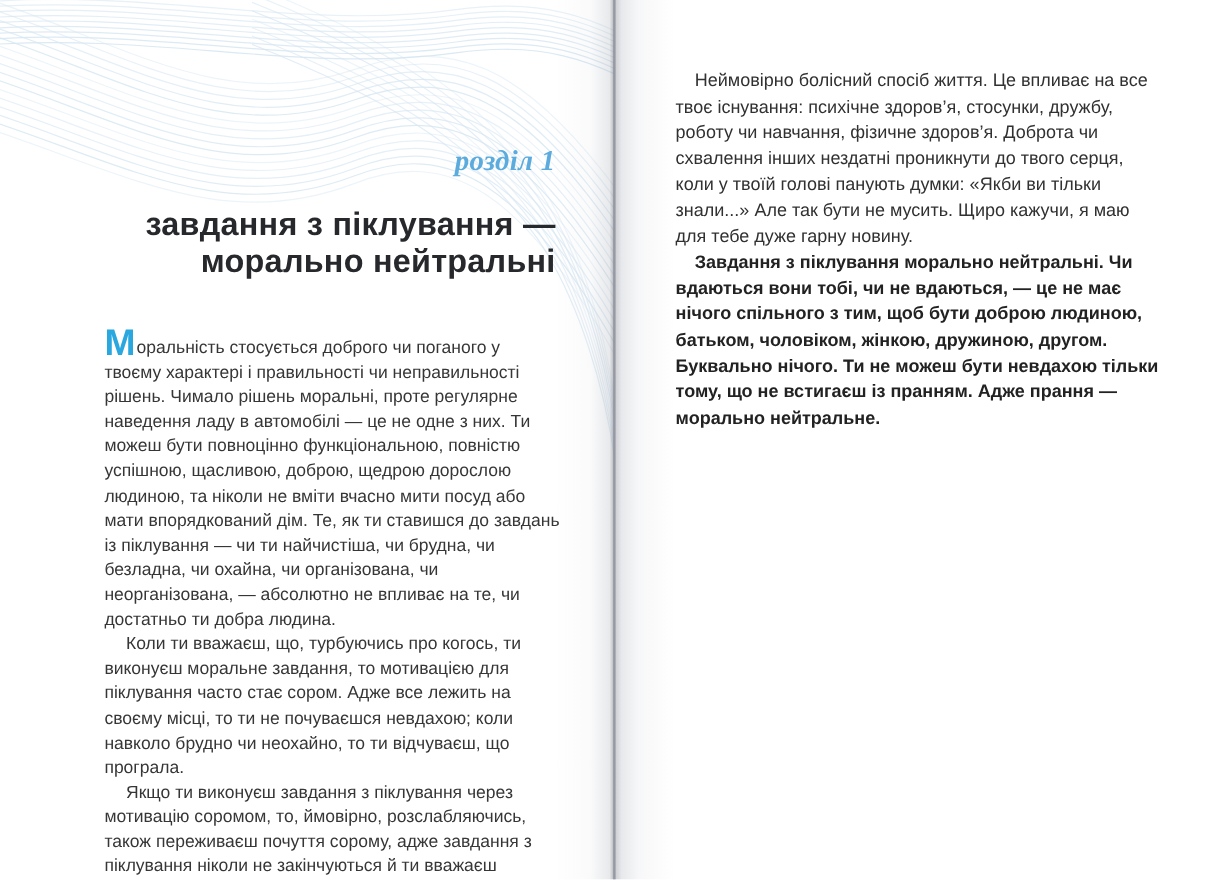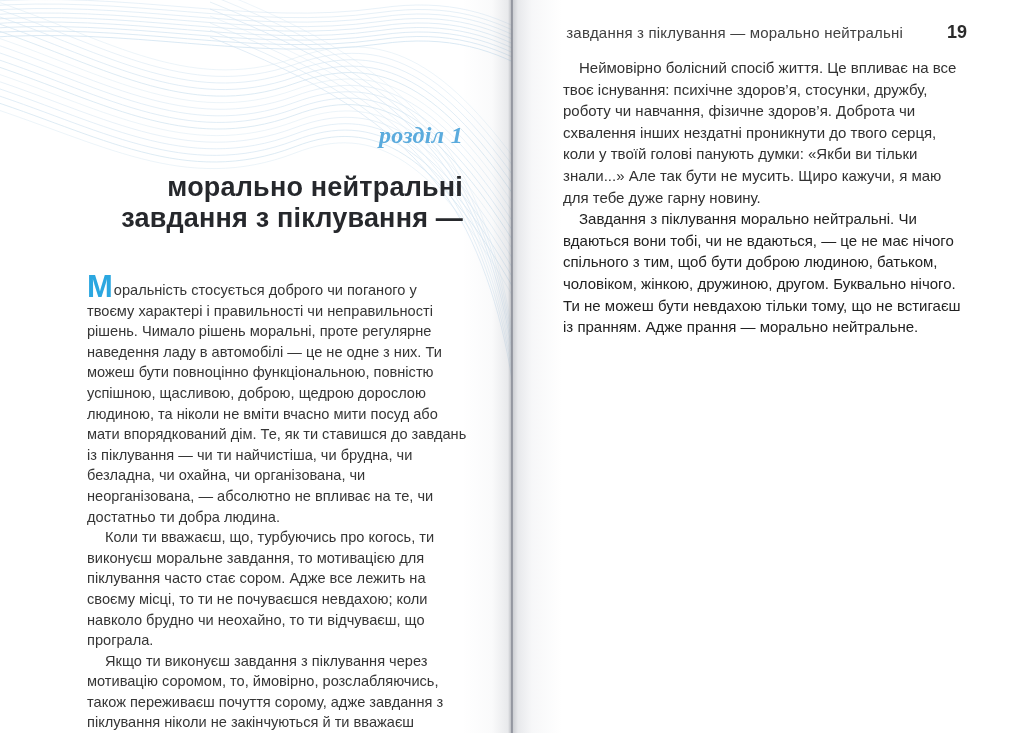--- a/index.html
+++ b/index.html
@@ -121,21 +121,21 @@
   }
   .right-body {
     position: absolute;
     left: 51px; top: 57px;
     width: 406px;
     font-size: 15px;
     line-height: 21.6px;
     color: #313131;
   }
   .right-body p { margin: 0; text-indent: 16px; }
-  .right-body p.bold { font-weight: 400; color: #222; }
+  .right-body p.bold { font-weight: 700; color: #222; }
 </style>
 </head>
 <body>
 
 <div class="spread">
 
   <div class="page-left">
 
     <svg class="waves" viewBox="0 0 512 440">
         <path d="M -20 2 C 130 -10, 250 26, 380 8 C 450 -2, 495 14, 540 40" fill="none" stroke="#d5e6f2" stroke-width="1" opacity="0.55"></path>
@@ -169,40 +169,36 @@
         <path d="M 210 9 C 310 49, 392 91, 448 171 C 482 221, 505 296, 514 366" fill="none" stroke="#d5e6f2" stroke-width="1" opacity="0.7000000000000001"></path>
         <path d="M 210 16 C 310 56, 392 98, 448 178 C 482 228, 505 303, 514 373" fill="none" stroke="#d5e6f2" stroke-width="1" opacity="0.4"></path>
         <path d="M 210 23 C 310 63, 392 105, 448 185 C 482 235, 505 310, 514 380" fill="none" stroke="#d5e6f2" stroke-width="1" opacity="0.5"></path>
         <path d="M 210 30 C 310 70, 392 112, 448 192 C 482 242, 505 317, 514 387" fill="none" stroke="#d5e6f2" stroke-width="1" opacity="0.6000000000000001"></path>
         <path d="M 210 37 C 310 77, 392 119, 448 199 C 482 249, 505 324, 514 394" fill="none" stroke="#d5e6f2" stroke-width="1" opacity="0.7000000000000001"></path>
       </svg>
 
     <div class="chapter-label">розділ 1</div>
 
     <div class="chapter-title">
+      <div>завдання з піклування —</div>
       <div>морально нейтральні</div>
-      <div>завдання з піклування —</div>
     </div>
 
     <div class="left-body">
       <p><span class="dropcap">М</span><span>оральність стосується доброго чи поганого у твоєму характері і правильності чи неправильності рішень. Чимало рішень моральні, проте регулярне наведення ладу в автомобілі — це не одне з них. Ти можеш бути повноцінно функціональною, повністю успішною, щасливою, доброю, щедрою дорослою людиною, та ніколи не вміти вчасно мити посуд або мати впорядкований дім. Те, як ти ставишся до завдань із піклування — чи ти найчистіша, чи брудна, чи безладна, чи охайна, чи організована, чи неорганізована, — абсолютно не впливає на те, чи достатньо ти добра людина.</span></p>
       <p class="indented">Коли ти вважаєш, що, турбуючись про когось, ти виконуєш моральне завдання, то мотивацією для піклування часто стає сором. Адже все лежить на своєму місці, то ти не почуваєшся невдахою; коли навколо брудно чи неохайно, то ти відчуваєш, що програла.</p>
       <p class="indented">Якщо ти виконуєш завдання з піклування через мотивацію соромом, то, ймовірно, розслабляючись, також переживаєш почуття сорому, адже завдання з піклування ніколи не закінчуються й ти вважаєш відпочинок винагородою для славних хлопчиків і дівчат. Отже, якщо ти зрештою справді дозволяєш собі сісти й відпочити, то думаєш: «Я не заслуговую на відпочинок. Маю ще так багато справ».</p>
     </div>
   </div>
 
   <div class="spine"></div>
   <div class="spine-line"></div>
 
   <div class="page-right">
 
-    <div class="running-head">
-      <span class="head-text">завдання з піклування — морально нейтральні</span>
-      <span class="page-num">19</span>
-    </div>
 
     <div class="right-body">
       <p>Неймовірно болісний спосіб життя. Це впливає на все твоє існування: психічне здоров’я, стосунки, дружбу, роботу чи навчання, фізичне здоров’я. Доброта чи схвалення інших нездатні проникнути до твого серця, коли у твоїй голові панують думки: «Якби ви тільки знали...» Але так бути не мусить. Щиро кажучи, я маю для тебе дуже гарну новину.</p>
       <p class="bold">Завдання з піклування морально нейтральні. Чи вдаються вони тобі, чи не вдаються, — це не має нічого спільного з тим, щоб бути доброю людиною, батьком, чоловіком, жінкою, дружиною, другом. Буквально нічого. Ти не можеш бути невдахою тільки тому, що не встигаєш із пранням. Адже прання — морально нейтральне.</p>
     </div>
   </div>
 
 </div>
 
 </body></html>

